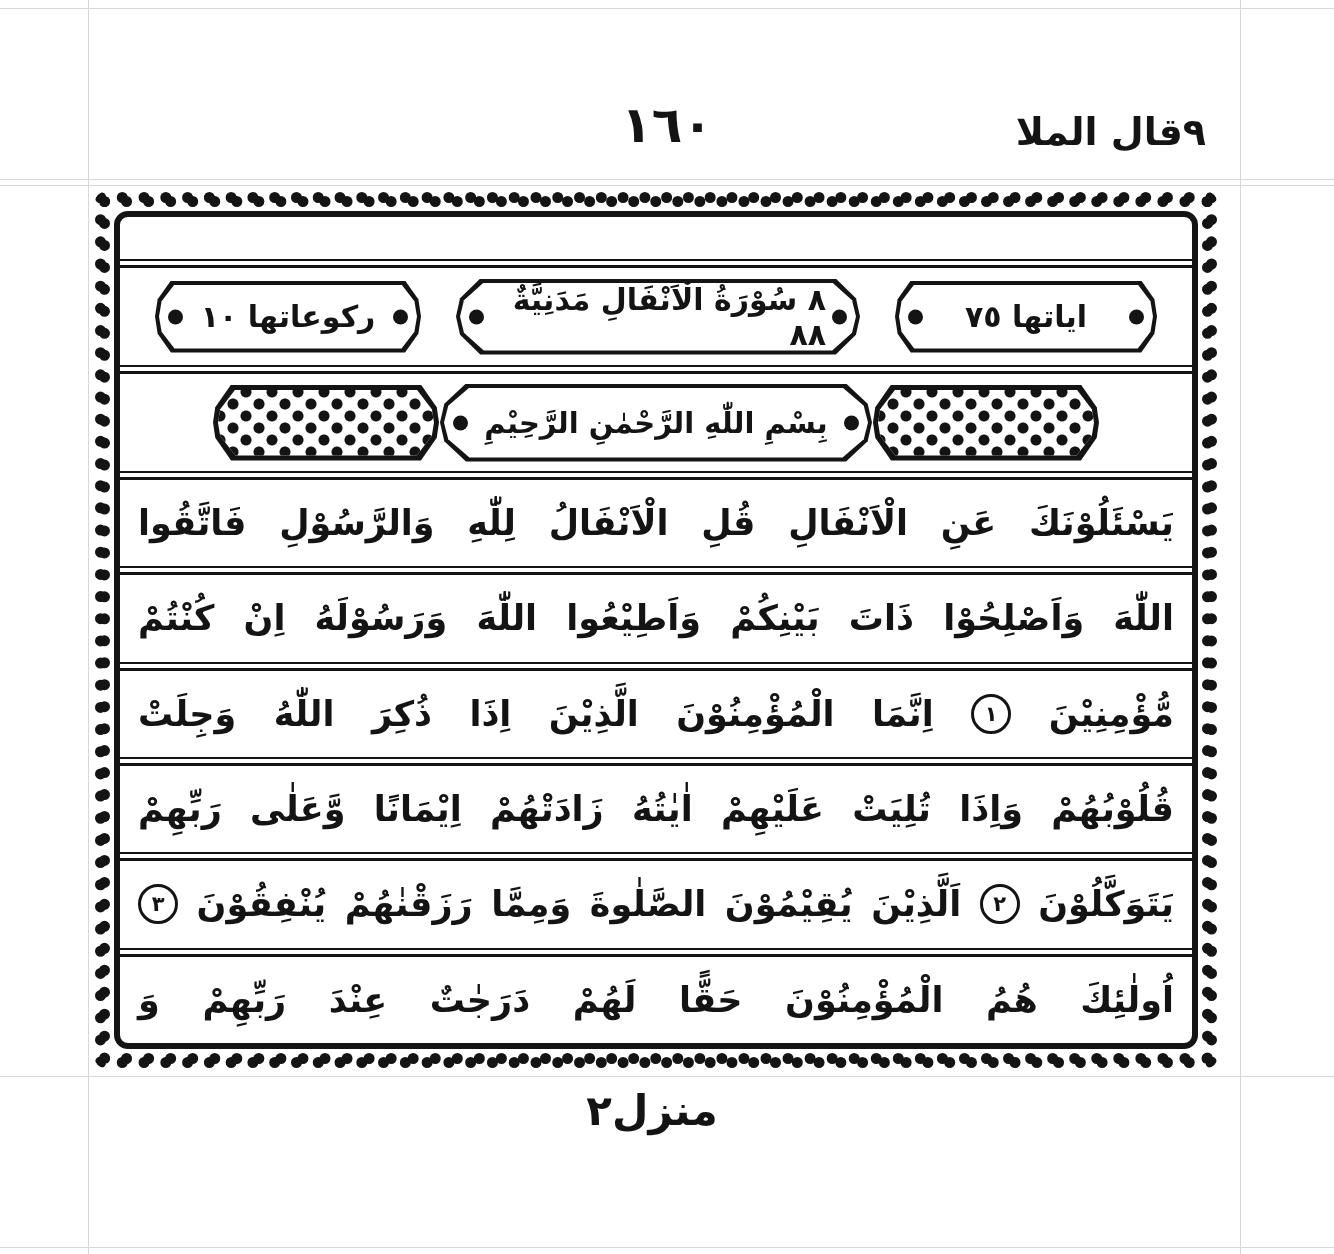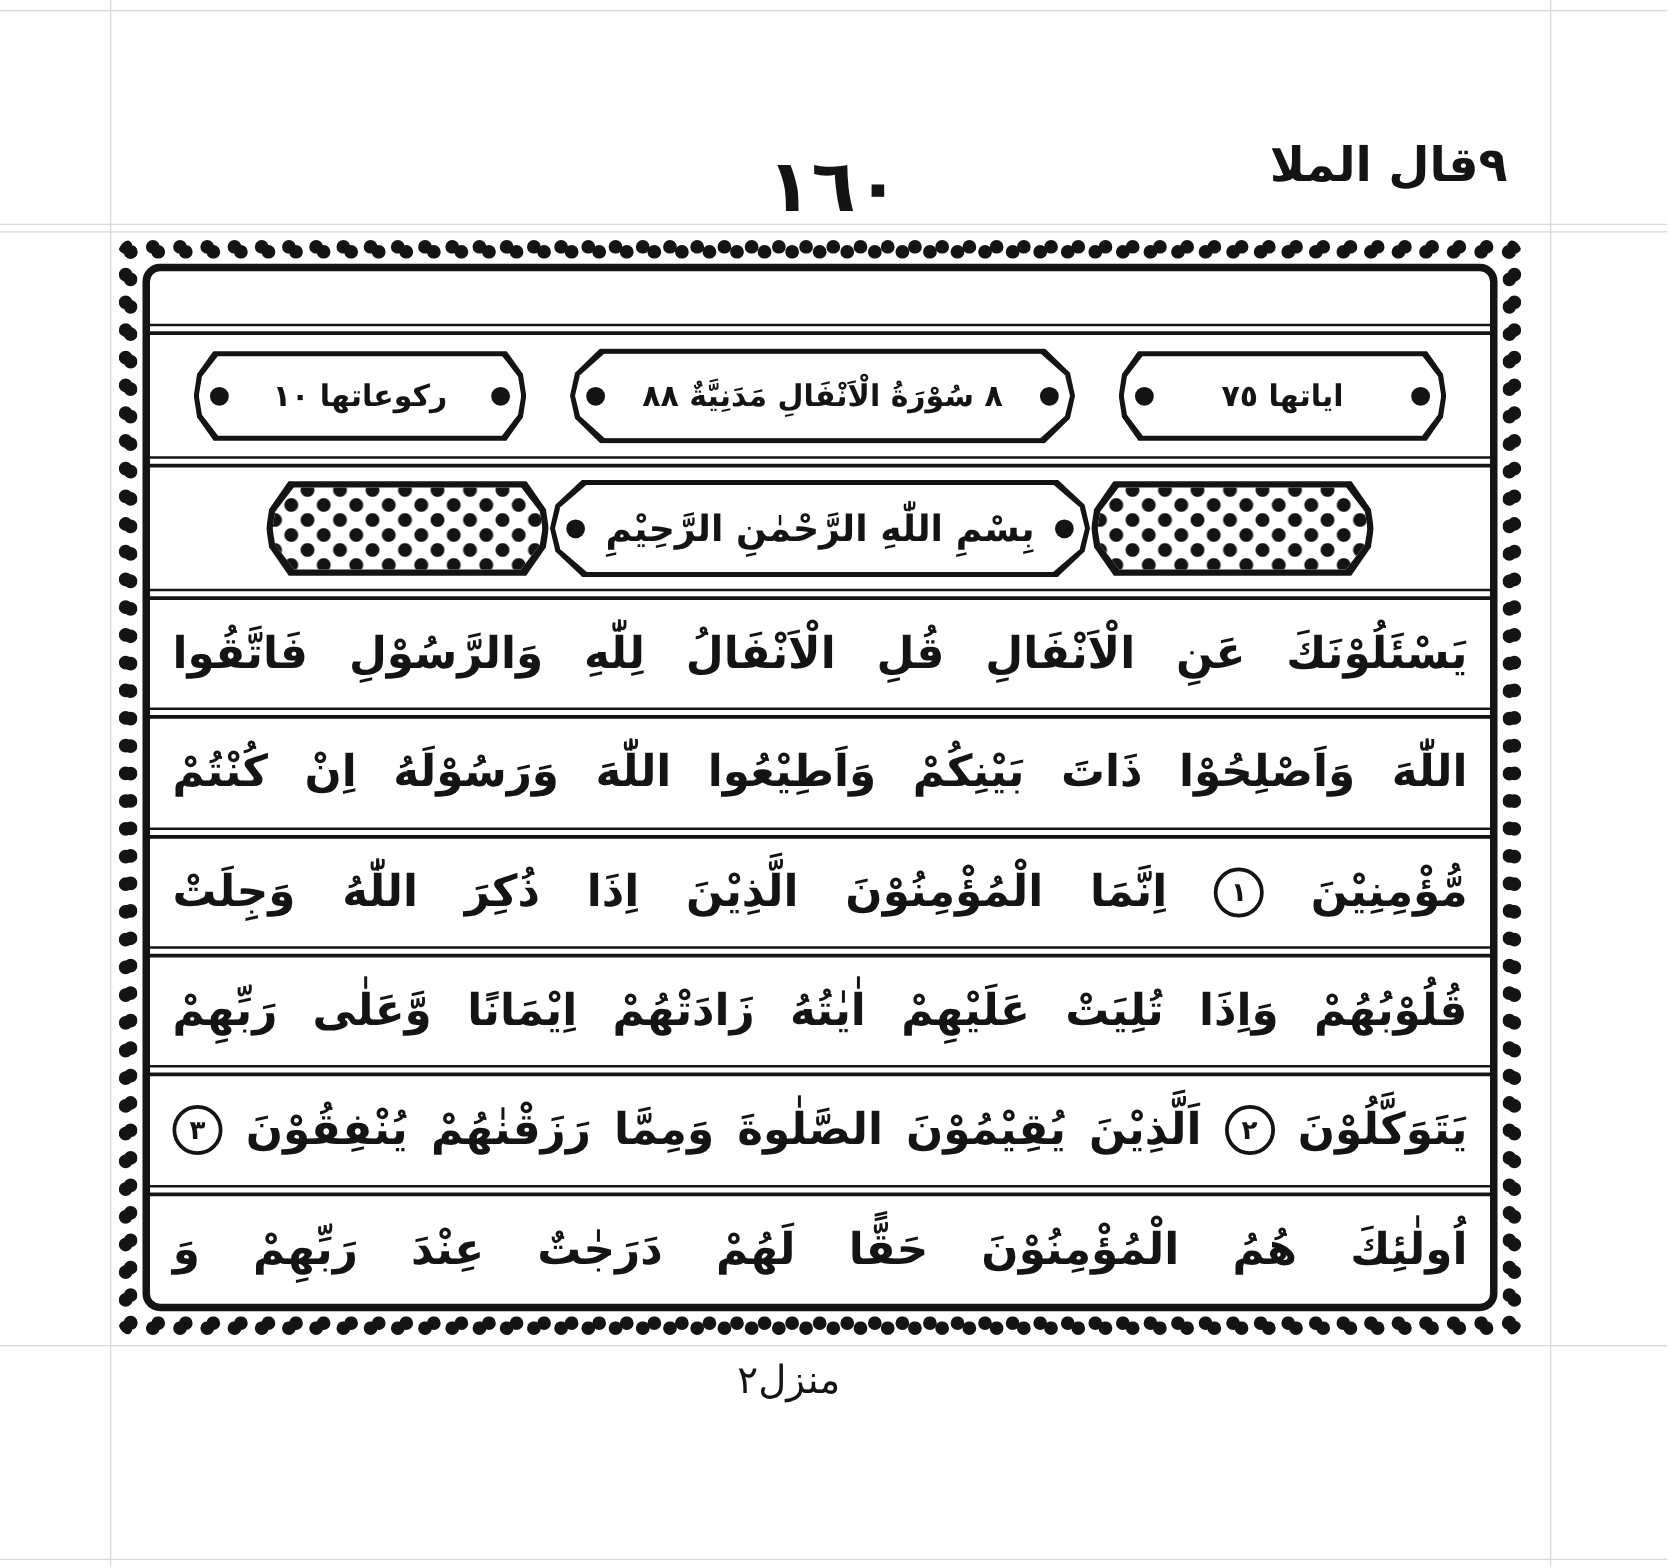--- a/index.html
+++ b/index.html
@@ -18,21 +18,21 @@
     direction:rtl;
   }
 
   
   .guide-h{position:absolute;left:0;width:1334px;height:1px;background:var(--guide);}
   .guide-v{position:absolute;top:0;height:1254px;width:1px;background:var(--guide);}
 
   
   .run-head{position:absolute;top:96px;left:0;width:1334px;height:86px;}
   .juz-ref{position:absolute;right:128px;top:14px;font-size:38px;font-weight:bold;letter-spacing:1px;}
-  .page-num{position:absolute;left:50%;transform:translateX(-50%);top:19px;font-size:58px;font-weight:bold;}
+  .page-num{position:absolute;left:50%;transform:translateX(-50%);top:0;font-size:50px;font-weight:bold;}
   .surah-ref{position:absolute;left:112px;top:16px;font-size:40px;font-weight:bold;}
 
   
   .box{position:absolute;left:95px;top:192px;width:1122px;height:876px;}
   .scallop-a{position:absolute;inset:0;border:11px dotted var(--ink);border-radius:10px;}
   .scallop-b{position:absolute;inset:4px;border:11px dotted var(--ink);border-radius:10px;}
   .frame{
     position:absolute;inset:19px;background:var(--paper);
     border:6px solid var(--ink);border-radius:14px;
     display:flex;flex-direction:column;overflow:hidden;
@@ -50,21 +50,21 @@
   .qline .w{display:inline-block;}
 
   
   .cartouche{position:relative;background:var(--ink);
     clip-path:polygon(6% 0,94% 0,99% 26%,100% 50%,99% 74%,94% 100%,6% 100%,1% 74%,0 50%,1% 26%);}
   .cart-inner{position:absolute;inset:4px;background:var(--paper);
     clip-path:polygon(6% 0,94% 0,99% 26%,100% 50%,99% 74%,94% 100%,6% 100%,1% 74%,0 50%,1% 26%);
     display:flex;align-items:center;justify-content:center;}
   .cart-dot{position:absolute;top:50%;width:15px;height:15px;border-radius:50%;background:var(--ink);transform:translateY(-50%);}
   .cart-dot.r{right:9px;} .cart-dot.l{left:9px;}
-  .cart-label{font-size:24px;font-weight:bold;padding:0 30px;}
+  .cart-label{font-size:30px;font-weight:bold;padding:0 30px;}
   .c-ayat{width:262px;height:72px;text-align:center;}
   .c-title{width:404px;height:76px;}
   .c-ruku{width:266px;height:72px;}
   .c-bism{width:432px;height:78px;}
   .c-bism .cart-label{font-size:29px;}
 
   
   .ornament{position:relative;width:226px;height:76px;background:var(--ink);
     clip-path:polygon(8% 0,92% 0,99% 30%,100% 50%,99% 70%,92% 100%,8% 100%,1% 70%,0 50%,1% 30%);}
   .orn-inner{position:absolute;inset:5px;background:var(--paper);
@@ -75,22 +75,22 @@
     background-size:26px 24px;background-position:2px 2px,15px 14px;}
 
   
   .ayah-circle{
     flex:0 0 auto;display:inline-flex;align-items:center;justify-content:center;
     width:40px;height:40px;border:3px solid var(--ink);border-radius:50%;
     font-size:21px;font-weight:bold;background:var(--paper);
   }
 
   
-  .manzil{position:absolute;top:1086px;left:631px;transform:translateX(-50%);
-    font-size:31px;font-weight:normal;}
+  .manzil{position:absolute;top:1086px;left:652px;transform:translateX(-50%);
+    font-size:42px;font-weight:bold;}
 </style>
 </head>
 <body>
 
 <div class="guide-h" style="top:8px"></div>
 <div class="guide-h" style="top:179px"></div>
 <div class="guide-h" style="top:185px"></div>
 <div class="guide-h" style="top:1076px"></div>
 <div class="guide-h" style="top:1247px"></div>
 <div class="guide-v" style="left:88px"></div>

